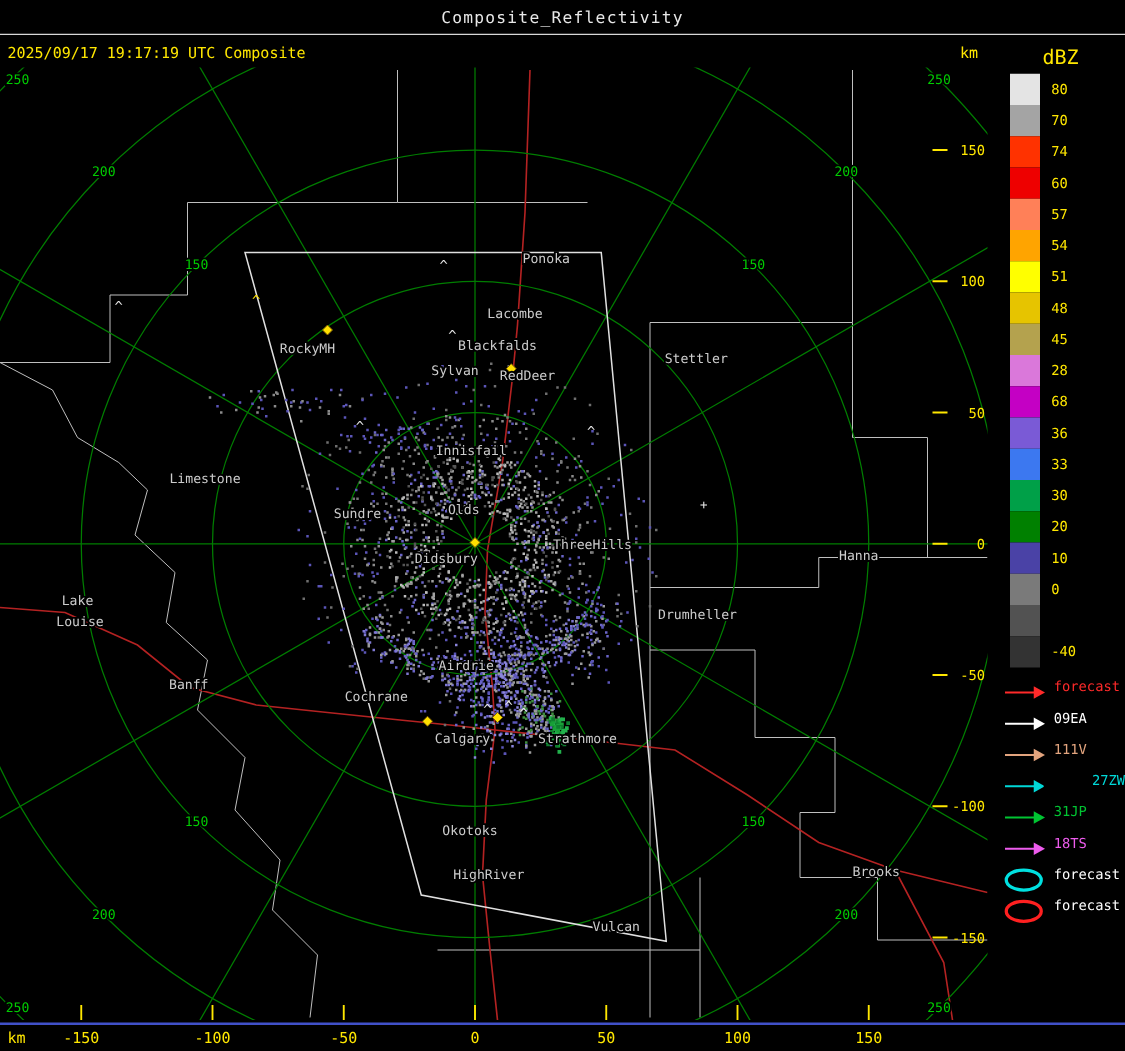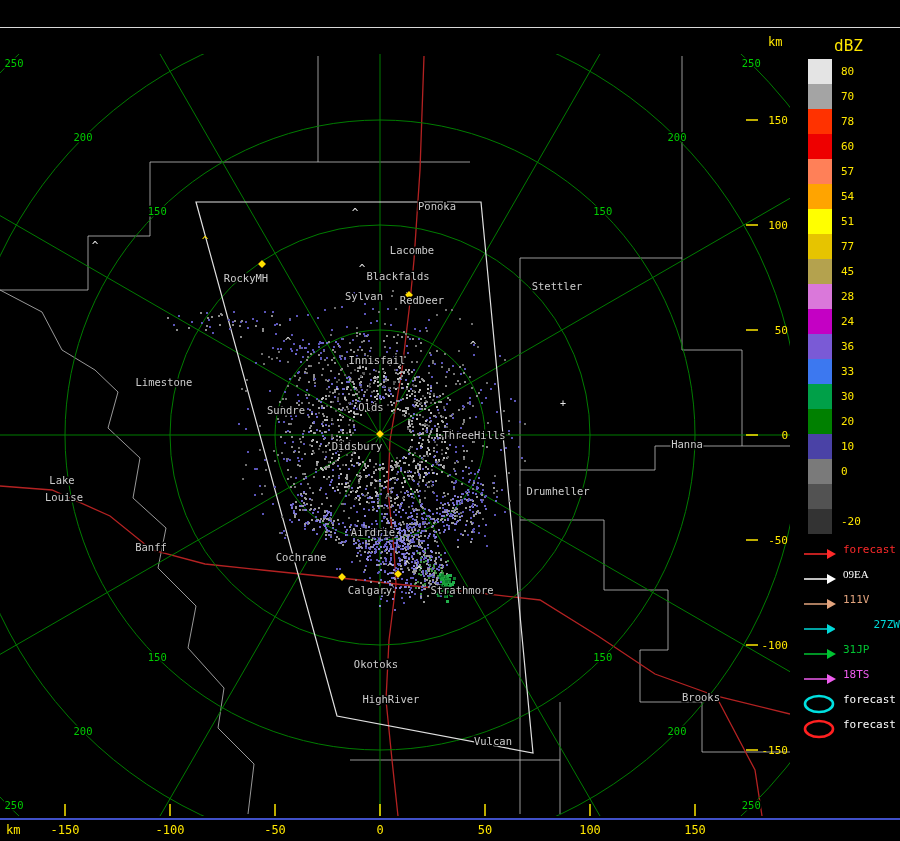--- a/index.html
+++ b/index.html
@@ -22,22 +22,24 @@
   .bluebar{position:absolute;top:818px;left:0;width:900px;height:2px;background:#4050c8;}
   .baxis{position:absolute;top:823px;left:0;width:900px;height:16px;color:#ffe700;font-size:12px;}
   .baxis .km{position:absolute;left:6px;top:0;}
   .btick{position:absolute;top:0;transform:translateX(-50%);}
 </style>
 </head>
 <body>
 
 <div class="stage">
 
+  <div class="title">Composite_Reflectivity</div>
   <div class="sep"></div>
 
+  <div class="timestamp">2025/09/17 19:17:19 UTC Composite</div>
   <div class="km-top">km</div>
 
   <svg class="map-svg" width="790" height="768">
       <defs>
         <clipPath id="mapclip">
           <rect x="0" y="4" width="790" height="762"></rect>
         </clipPath>
       </defs>
       <g clip-path="url(#mapclip)">
         <polyline points="318,6 318,112 150,112 150,186 88,186 88,240 0,240" fill="none" stroke="#bfbfbf" stroke-width="0.8"></polyline>
@@ -2853,53 +2855,53 @@
         <div class="cb-row">
           <div class="cb-swatch" style="background: rgb(228, 228, 228);"></div>
           <div class="cb-label">80</div>
         </div>
         <div class="cb-row">
           <div class="cb-swatch" style="background: rgb(164, 164, 164);"></div>
           <div class="cb-label">70</div>
         </div>
         <div class="cb-row">
           <div class="cb-swatch" style="background: rgb(255, 50, 0);"></div>
-          <div class="cb-label">78</div>
+          <div class="cb-label">74</div>
         </div>
         <div class="cb-row">
           <div class="cb-swatch" style="background: rgb(238, 0, 0);"></div>
           <div class="cb-label">60</div>
         </div>
         <div class="cb-row">
           <div class="cb-swatch" style="background: rgb(255, 128, 88);"></div>
           <div class="cb-label">57</div>
         </div>
         <div class="cb-row">
           <div class="cb-swatch" style="background: rgb(255, 164, 0);"></div>
           <div class="cb-label">54</div>
         </div>
         <div class="cb-row">
           <div class="cb-swatch" style="background: rgb(255, 255, 0);"></div>
           <div class="cb-label">51</div>
         </div>
         <div class="cb-row">
           <div class="cb-swatch" style="background: rgb(230, 196, 0);"></div>
-          <div class="cb-label">77</div>
+          <div class="cb-label">48</div>
         </div>
         <div class="cb-row">
           <div class="cb-swatch" style="background: rgb(180, 162, 78);"></div>
           <div class="cb-label">45</div>
         </div>
         <div class="cb-row">
           <div class="cb-swatch" style="background: rgb(218, 120, 218);"></div>
           <div class="cb-label">28</div>
         </div>
         <div class="cb-row">
           <div class="cb-swatch" style="background: rgb(196, 0, 196);"></div>
-          <div class="cb-label">24</div>
+          <div class="cb-label">68</div>
         </div>
         <div class="cb-row">
           <div class="cb-swatch" style="background: rgb(122, 90, 214);"></div>
           <div class="cb-label">36</div>
         </div>
         <div class="cb-row">
           <div class="cb-swatch" style="background: rgb(60, 120, 240);"></div>
           <div class="cb-label">33</div>
         </div>
         <div class="cb-row">
@@ -2917,37 +2919,37 @@
         <div class="cb-row">
           <div class="cb-swatch" style="background: rgb(122, 122, 122);"></div>
           <div class="cb-label">0</div>
         </div>
         <div class="cb-row">
           <div class="cb-swatch" style="background: rgb(82, 82, 82);"></div>
           <div class="cb-label"></div>
         </div>
         <div class="cb-row">
           <div class="cb-swatch" style="background: rgb(51, 51, 51);"></div>
-          <div class="cb-label">-20</div>
+          <div class="cb-label">-40</div>
         </div>
       </div>
     <div class="legend">
         <div class="lg-row">
           <svg width="40" height="22">
             <line x1="4" y1="11" x2="28" y2="11" stroke="#ff2a2a" stroke-width="1.5"></line>
             <polygon points="27,6 36,11 27,16" fill="#ff2a2a"></polygon>
           </svg>
           <span class="lg-label" style="color: rgb(255, 42, 42);">forecast</span>
         </div>
         <div class="lg-row">
           <svg width="40" height="22">
             <line x1="4" y1="11" x2="28" y2="11" stroke="#ffffff" stroke-width="1.5"></line>
             <polygon points="27,6 36,11 27,16" fill="#ffffff"></polygon>
           </svg>
-          <span class="lg-label" style="color: rgb(255, 255, 255); font-family: Liberation Serif, serif;">09EA</span>
+          <span class="lg-label" style="color: rgb(255, 255, 255);">09EA</span>
         </div>
         <div class="lg-row">
           <svg width="40" height="22">
             <line x1="4" y1="11" x2="28" y2="11" stroke="#e2a47e" stroke-width="1.5"></line>
             <polygon points="27,6 36,11 27,16" fill="#e2a47e"></polygon>
           </svg>
           <span class="lg-label" style="color: rgb(226, 164, 126);">111V</span>
         </div>
         <div class="lg-row">
           <svg width="40" height="22">

